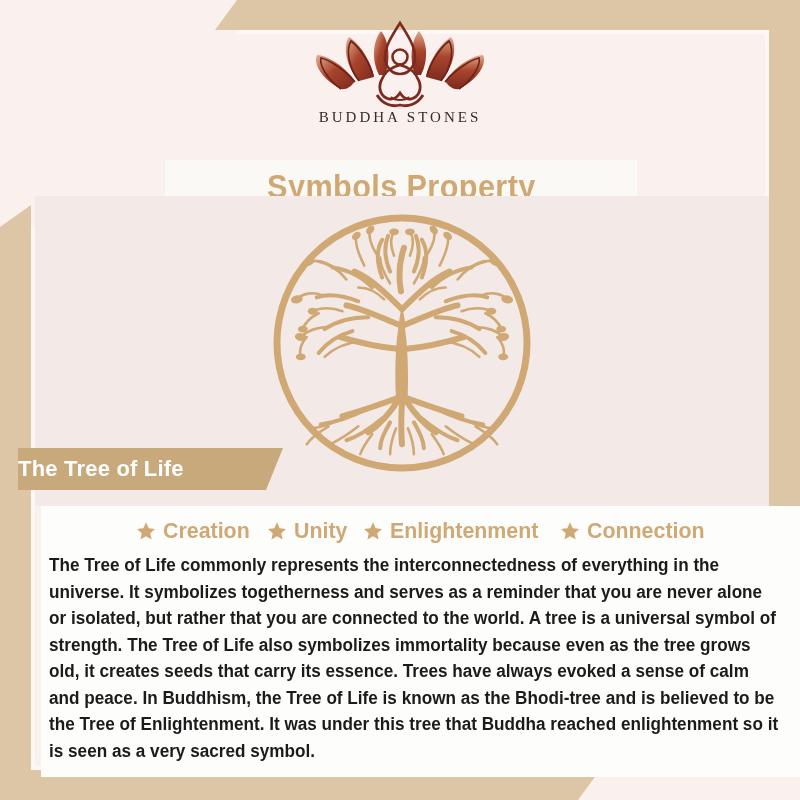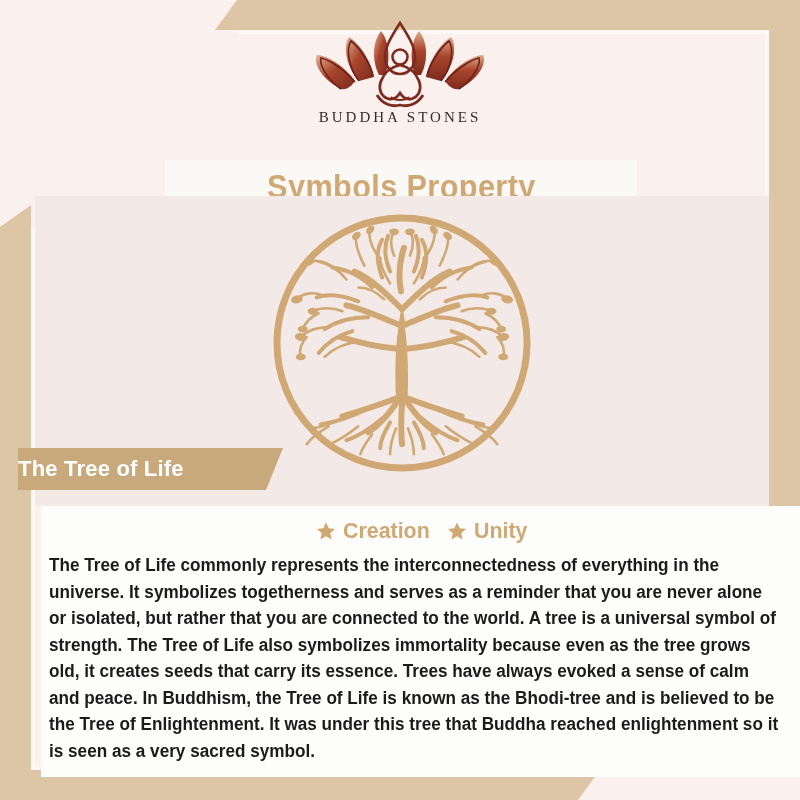--- a/index.html
+++ b/index.html
@@ -378,19 +378,35 @@
 
       <span class="kw">
         <span class="kw-star">
           <svg viewBox="0 0 24 24" xmlns="http://www.w3.org/2000/svg">
             <polygon points="12,1.6 15.2,8.6 22.8,9.5 17.1,14.7 18.7,22.2 12,18.4 5.3,22.2 6.9,14.7 1.2,9.5 8.8,8.6" fill="#cfa874"></polygon>
           </svg>
         </span>
         <span class="kw-label">Unity</span>
       </span>
 
-
+      <span class="kw">
+        <span class="kw-star">
+          <svg viewBox="0 0 24 24" xmlns="http://www.w3.org/2000/svg">
+            <polygon points="12,1.6 15.2,8.6 22.8,9.5 17.1,14.7 18.7,22.2 12,18.4 5.3,22.2 6.9,14.7 1.2,9.5 8.8,8.6" fill="#cfa874"></polygon>
+          </svg>
+        </span>
+        <span class="kw-label">Enlightenment</span>
+      </span>
+
+      <span class="kw">
+        <span class="kw-star">
+          <svg viewBox="0 0 24 24" xmlns="http://www.w3.org/2000/svg">
+            <polygon points="12,1.6 15.2,8.6 22.8,9.5 17.1,14.7 18.7,22.2 12,18.4 5.3,22.2 6.9,14.7 1.2,9.5 8.8,8.6" fill="#cfa874"></polygon>
+          </svg>
+        </span>
+        <span class="kw-label">Connection</span>
+      </span>
     </div>
 
     <p class="body-text">The Tree of Life commonly represents the interconnectedness of everything in the universe. It symbolizes togetherness and serves as a reminder that you are never alone or isolated, but rather that you are connected to the world. A tree is a universal symbol of strength. The Tree of Life also symbolizes immortality because even as the tree grows old, it creates seeds that carry its essence. Trees have always evoked a sense of calm and peace. In Buddhism, the Tree of Life is known as the Bhodi-tree and is believed to be the Tree of Enlightenment. It was under this tree that Buddha reached enlightenment so it is seen as a very sacred symbol.</p>
   </div>
 
 </div>
 
 </body></html>

